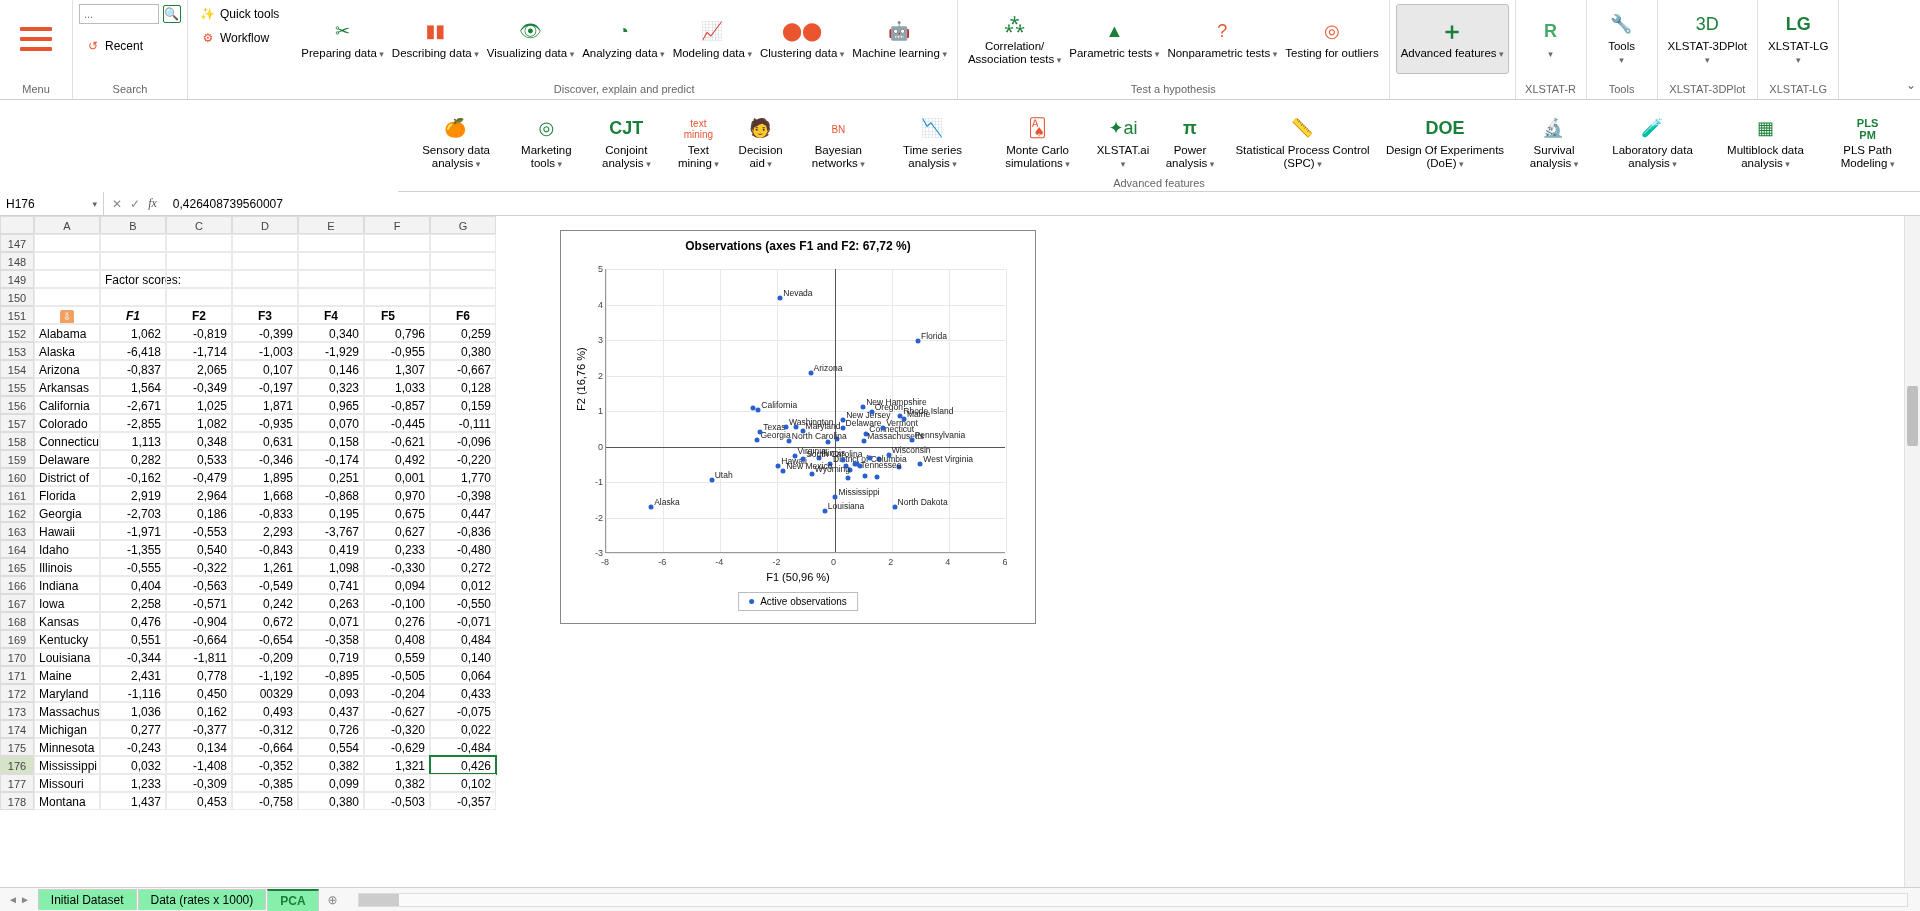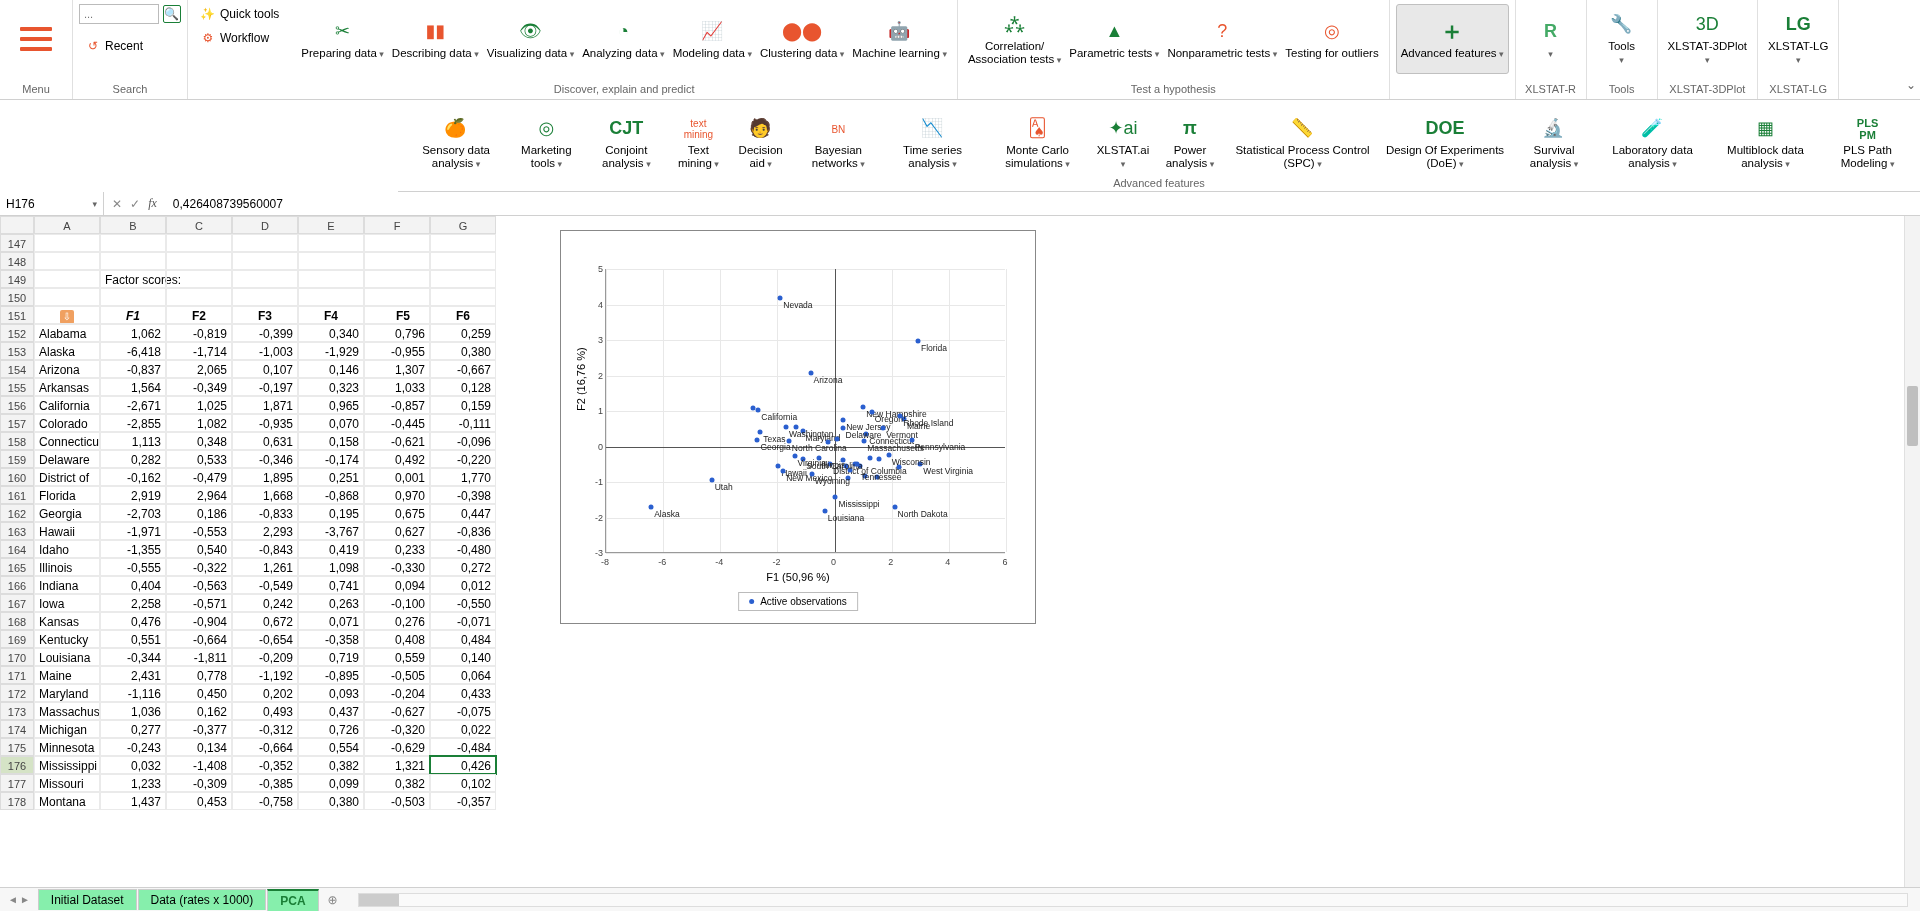--- a/index.html
+++ b/index.html
@@ -51,21 +51,21 @@
 .cell.sel { outline: 2px solid #1a7f37; outline-offset: -1px; text-align: right; }
 .sort-icon { display: inline-block; width: 14px; height: 14px; background: #f0a060; color: #fff; text-align: center; line-height: 14px; font-size: 10px; border-radius: 2px; }
 
 
 .chart { position: absolute; left: 560px; top: 14px; width: 476px; height: 394px; background: #fff; border: 1px solid #888; }
 .chart-title { text-align: center; font-size: 12px; font-weight: 600; padding: 8px 0 4px; }
 .plot { position: absolute; left: 44px; top: 38px; width: 400px; height: 284px; border-left: 1px solid #999; border-bottom: 1px solid #999; }
 .plot .hline, .plot .vline { position: absolute; background: #e8e8e8; }
 .plot .axis0 { position: absolute; background: #555; }
 .plot .pt { position: absolute; width: 5px; height: 5px; background: #2a5fcf; border-radius: 50%; transform: translate(-50%, -50%); }
-.plot .lbl { position: absolute; font-size: 8.5px; color: #222; transform: translate(3px, -10px); white-space: nowrap; margin-top: 12px; }
+.plot .lbl { position: absolute; font-size: 8.5px; color: #222; transform: translate(3px, -10px); white-space: nowrap; }
 .y-axis-label { position: absolute; left: 14px; top: 180px; transform: rotate(-90deg); transform-origin: left top; font-size: 11px; }
 .x-axis-label { position: absolute; left: 0; right: 0; bottom: 40px; text-align: center; font-size: 11px; }
 .tick-x { position: absolute; font-size: 9px; color: #444; transform: translateX(-50%); }
 .tick-y { position: absolute; font-size: 9px; color: #444; transform: translateY(-50%); text-align: right; width: 20px; }
 .legend { position: absolute; bottom: 12px; left: 50%; transform: translateX(-50%); border: 1px solid #bbb; padding: 3px 10px; font-size: 10px; display: flex; align-items: center; gap: 6px; }
 .legend .dot { width: 5px; height: 5px; background: #2a5fcf; border-radius: 50%; }
 
 
 .tabs { display: flex; align-items: center; height: 24px; border-top: 1px solid #d0d0d0; background: #f7f7f7; font-size: 12px; }
 .tab-nav { display: flex; gap: 2px; padding: 0 8px; color: #888; }
@@ -345,21 +345,21 @@
       <div class="cell"></div>
       <div class="cell"></div>
       <div class="cell"></div>
       <div class="cell"></div>
       <div class="rh">151</div>
       <div class="cell" style="text-align: center;"><span class="sort-icon">⇩</span></div>
       <div class="cell bold" style="text-align: center; font-style: italic;">F1</div>
       <div class="cell bold" style="text-align: center;">F2</div>
       <div class="cell bold" style="text-align: center;">F3</div>
       <div class="cell bold" style="text-align: center;">F4</div>
-      <div class="cell bold" style="text-align: center; padding-left: 16px;">F5</div>
+      <div class="cell bold" style=" padding-left: 16px;">F5</div>
       <div class="cell bold" style="text-align: center;">F6</div>
       <div class="rh">152</div>
       <div class="cell">Alabama</div>
       <div class="cell r">1,062</div>
       <div class="cell r">-0,819</div>
       <div class="cell r">-0,399</div>
       <div class="cell r">0,340</div>
       <div class="cell r">0,796</div>
       <div class="cell r">0,259</div>
       <div class="rh">153</div>
@@ -511,21 +511,21 @@
       <div class="cell r">2,431</div>
       <div class="cell r">0,778</div>
       <div class="cell r">-1,192</div>
       <div class="cell r">-0,895</div>
       <div class="cell r">-0,505</div>
       <div class="cell r">0,064</div>
       <div class="rh">172</div>
       <div class="cell">Maryland</div>
       <div class="cell r">-1,116</div>
       <div class="cell r">0,450</div>
-      <div class="cell r">0,202</div>
+      <div class="cell r">00329</div>
       <div class="cell r">0,093</div>
       <div class="cell r">-0,204</div>
       <div class="cell r">0,433</div>
       <div class="rh">173</div>
       <div class="cell">Massachusetts</div>
       <div class="cell r">1,036</div>
       <div class="cell r">0,162</div>
       <div class="cell r">0,493</div>
       <div class="cell r">0,437</div>
       <div class="cell r">-0,627</div>
@@ -566,20 +566,21 @@
       <div class="cell">Montana</div>
       <div class="cell r">1,437</div>
       <div class="cell r">0,453</div>
       <div class="cell r">-0,758</div>
       <div class="cell r">0,380</div>
       <div class="cell r">-0,503</div>
       <div class="cell r">-0,357</div>
     </div>
 
   <div class="chart">
+    <div class="chart-title">Observations (axes F1 and F2: 67,72 %)</div>
     <div class="y-axis-label">F2 (16,76 %)</div>
     <div class="plot" id="plot">
         <div class="vline" style="left: 0px; top: 0px; bottom: 0px; width: 1px;"></div>
         <div class="vline" style="left: 57.1429px; top: 0px; bottom: 0px; width: 1px;"></div>
         <div class="vline" style="left: 114.286px; top: 0px; bottom: 0px; width: 1px;"></div>
         <div class="vline" style="left: 171.429px; top: 0px; bottom: 0px; width: 1px;"></div>
         <div class="vline" style="left: 228.571px; top: 0px; bottom: 0px; width: 1px;"></div>
         <div class="vline" style="left: 285.714px; top: 0px; bottom: 0px; width: 1px;"></div>
         <div class="vline" style="left: 342.857px; top: 0px; bottom: 0px; width: 1px;"></div>
         <div class="vline" style="left: 400px; top: 0px; bottom: 0px; width: 1px;"></div>

